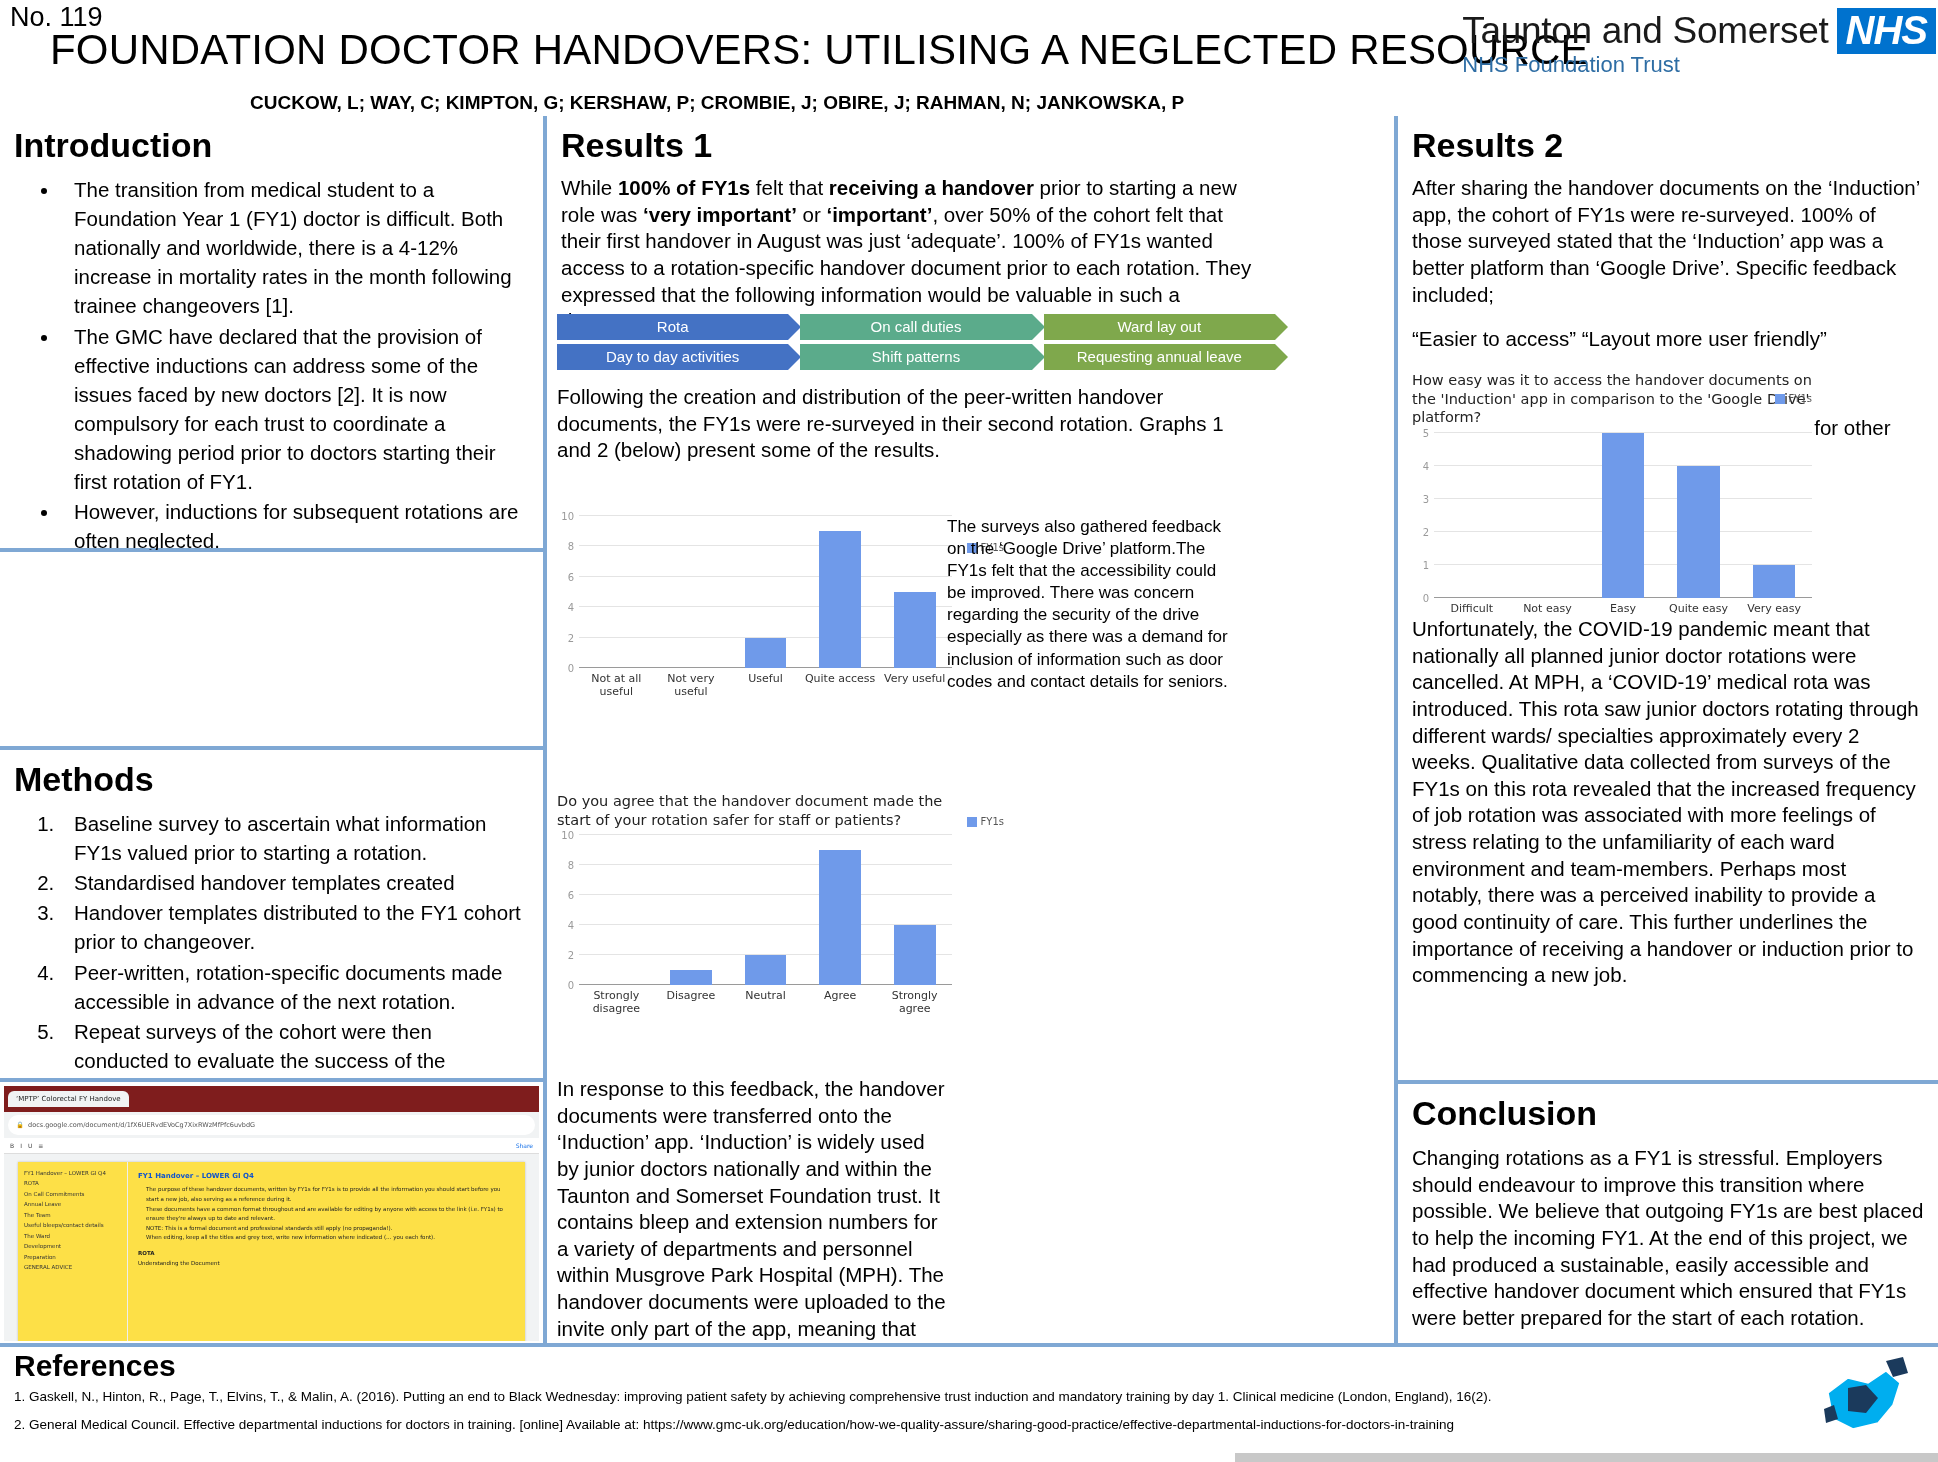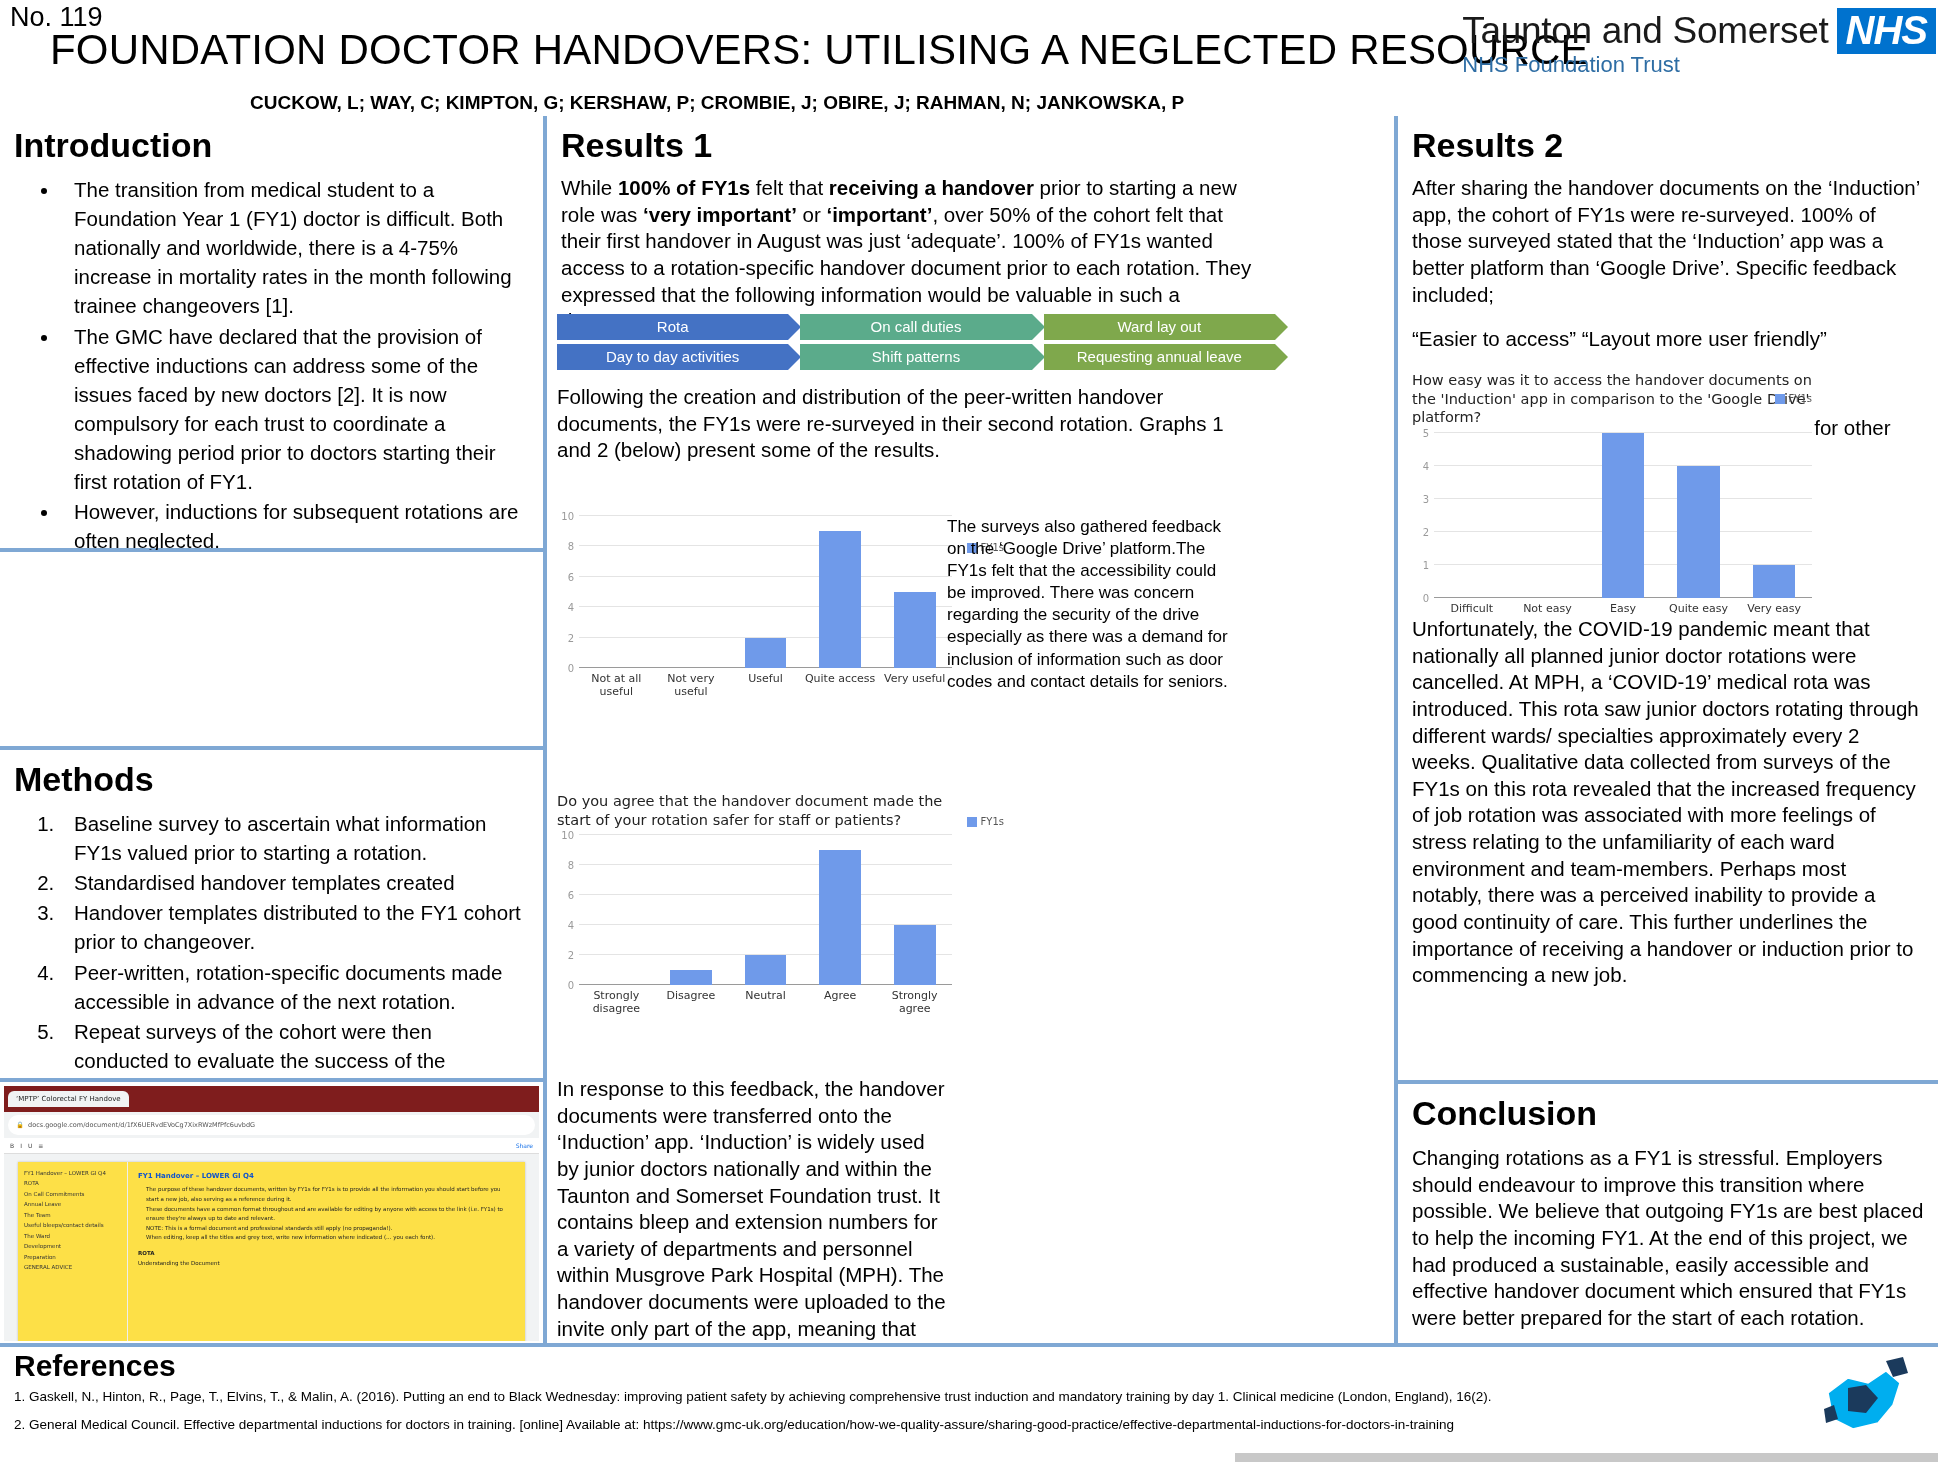--- a/index.html
+++ b/index.html
@@ -158,21 +158,21 @@
       <span id="nhs-trust-name">Taunton and Somerset</span><span id="nhs-box">NHS</span>
     </div>
     <div id="nhs-sub">NHS Foundation Trust</div>
   </div>
 </div>
 
 <div class="panel" id="panel-intro">
   <div class="pad">
     <div class="h1">Introduction</div>
     <ul class="bullets">
-      <li>The transition from medical student to a Foundation Year 1 (FY1) doctor is difficult. Both nationally and worldwide, there is a 4-75% increase in mortality rates in the month following trainee changeovers [1].</li>
+      <li>The transition from medical student to a Foundation Year 1 (FY1) doctor is difficult. Both nationally and worldwide, there is a 4-12% increase in mortality rates in the month following trainee changeovers [1].</li>
       <li>The GMC have declared that the provision of effective inductions can address some of the issues faced by new doctors [2]. It is now compulsory for each trust to coordinate a shadowing period prior to doctors starting their first rotation of FY1.</li>
       <li>However, inductions for subsequent rotations are often neglected.</li>
     </ul>
   </div>
 </div>
 
 <div class="panel" id="panel-aim">
   <div class="pad">
   </div>
 </div>

